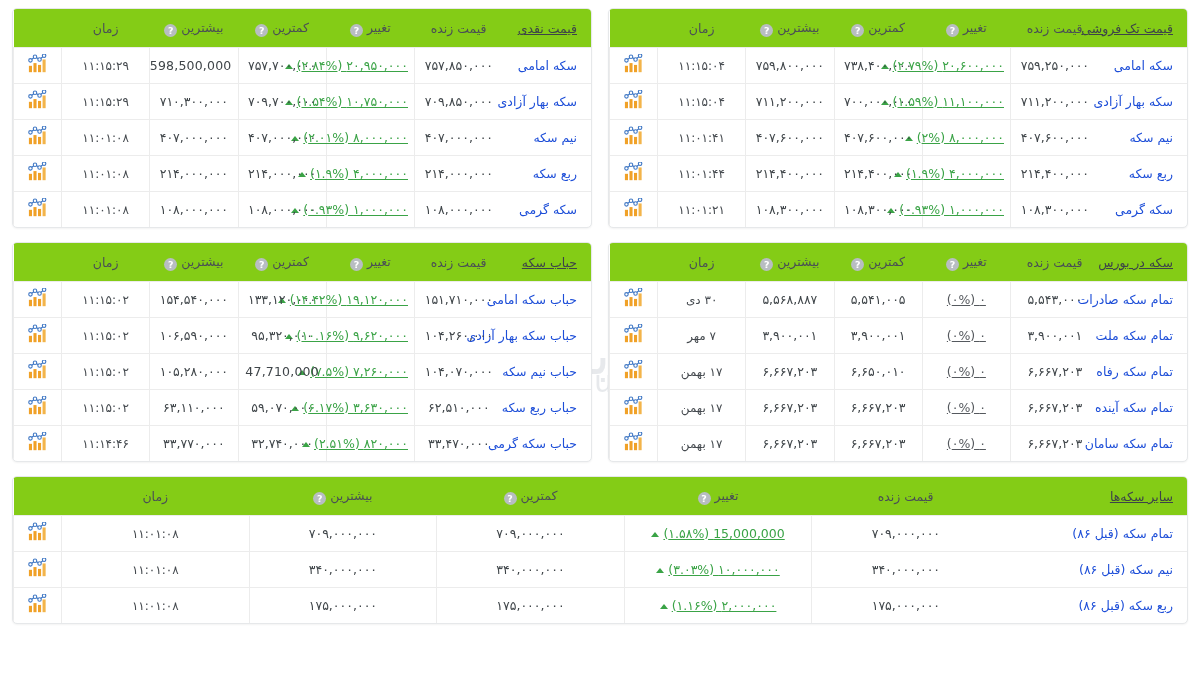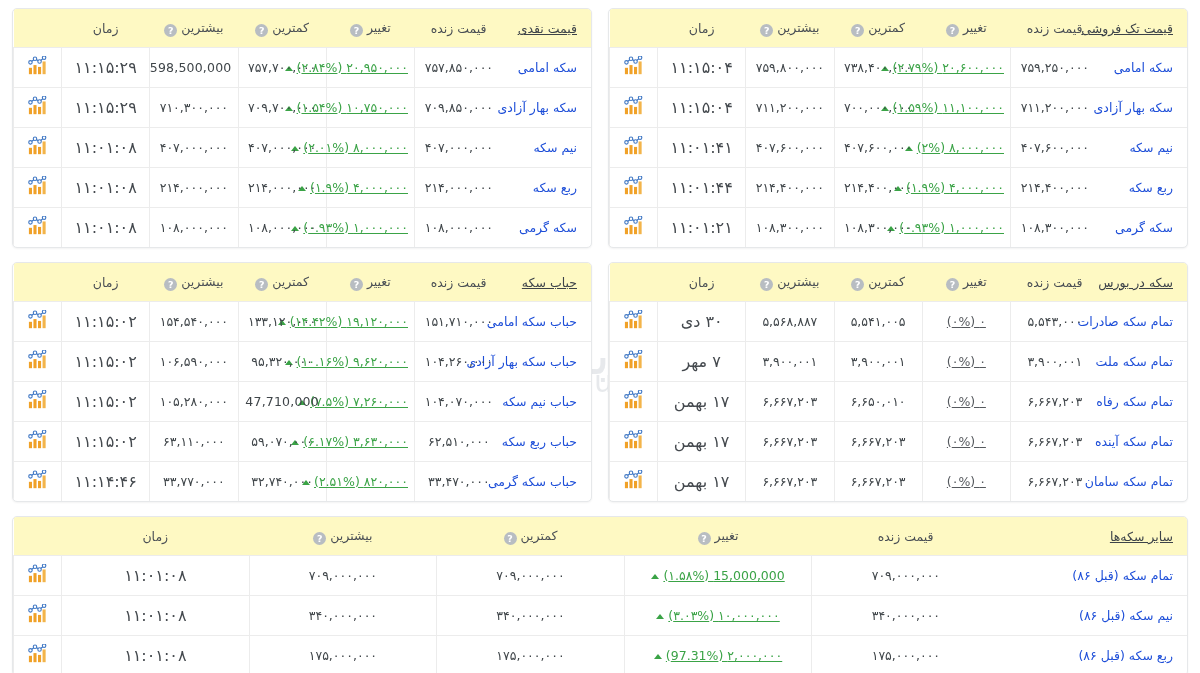--- a/index.html
+++ b/index.html
@@ -42,21 +42,21 @@
     background: transparent;
   }
   thead th {
     font-size: 12.5px;
     font-weight: normal;
     color: #4a4f55;
     padding: 11px 7px 10px 7px;
     text-align: center;
     white-space: nowrap;
     border: none;
-    background: #fef9c3;
+    background: #84cc16;
   }
   thead th.name-col { text-align: right; padding-right: 14px; color: #3d4349; text-decoration: underline; }
   thead th.icon-col { width: 48px; }
 
   tbody td {
     font-size: 12.5px;
     color: #3f4549;
     padding: 10px 6px;
     text-align: center;
     white-space: nowrap;
@@ -66,21 +66,21 @@
   }
   tbody tr td:first-child { border-left: none; }
   tbody td.name-col {
     text-align: right;
     padding-right: 14px;
     color: #1d4ed8;
     border-left: 1px solid #ececec;
   }
   tbody td.icon-col { width: 48px; padding: 6px 4px; }
   tbody td.num { font-size: 12.5px; letter-spacing: 0.2px; }
-  tbody td.time { font-size: 16px; color: #44494e; }
+  tbody td.time { font-size: 12px; color: #44494e; }
 
   
   thead tr { border-bottom: 1px solid #e6e8ea; }
 
   .chg { color: #3aa346; font-size: 12.5px; white-space: nowrap; text-decoration: underline; }
   .chg.flat { color: #55595e; text-align: right; }
   .caret {
     display: inline-block;
     width: 0; height: 0;
     margin-right: 4px;
@@ -653,21 +653,21 @@
                   <polyline points="3.7,7 8.7,3 13.7,6 18.7,1.8" fill="none" stroke="#3f77c4" stroke-width="1.3"></polyline>
                   <circle cx="3.7" cy="7" r="1.9" fill="#ffffff" stroke="#3f77c4" stroke-width="1.2"></circle>
                   <circle cx="8.7" cy="3" r="1.9" fill="#ffffff" stroke="#3f77c4" stroke-width="1.2"></circle>
                   <circle cx="13.7" cy="6" r="1.9" fill="#ffffff" stroke="#3f77c4" stroke-width="1.2"></circle>
                   <circle cx="18.7" cy="1.8" r="1.9" fill="#ffffff" stroke="#3f77c4" stroke-width="1.2"></circle>
                 </svg></td>
             </tr>
             <tr>
               <td class="name-col">ربع سکه (قبل ۸۶)</td>
               <td class="num">۱۷۵,۰۰۰,۰۰۰</td>
-              <td><span class="chg">۲,۰۰۰,۰۰۰ (97.31%)</span><span class="caret"></span></td>
+              <td><span class="chg">۲,۰۰۰,۰۰۰ (۱.۱۶%)</span><span class="caret"></span></td>
               <td class="num">۱۷۵,۰۰۰,۰۰۰</td>
               <td class="num">۱۷۵,۰۰۰,۰۰۰</td>
               <td class="time">۱۱:۰۱:۰۸</td>
               <td class="icon-col"><svg class="chart-ico" viewBox="0 0 24 22" xmlns="http://www.w3.org/2000/svg">
                   <rect x="2" y="13" width="3.4" height="7" fill="#f0a128"></rect>
                   <rect x="7" y="10" width="3.4" height="10" fill="#f0a128"></rect>
                   <rect x="12" y="12" width="3.4" height="8" fill="#f0a128"></rect>
                   <rect x="17" y="6" width="3.4" height="14" fill="#f3b44a"></rect>
                   <polyline points="3.7,7 8.7,3 13.7,6 18.7,1.8" fill="none" stroke="#3f77c4" stroke-width="1.3"></polyline>
                   <circle cx="3.7" cy="7" r="1.9" fill="#ffffff" stroke="#3f77c4" stroke-width="1.2"></circle>

